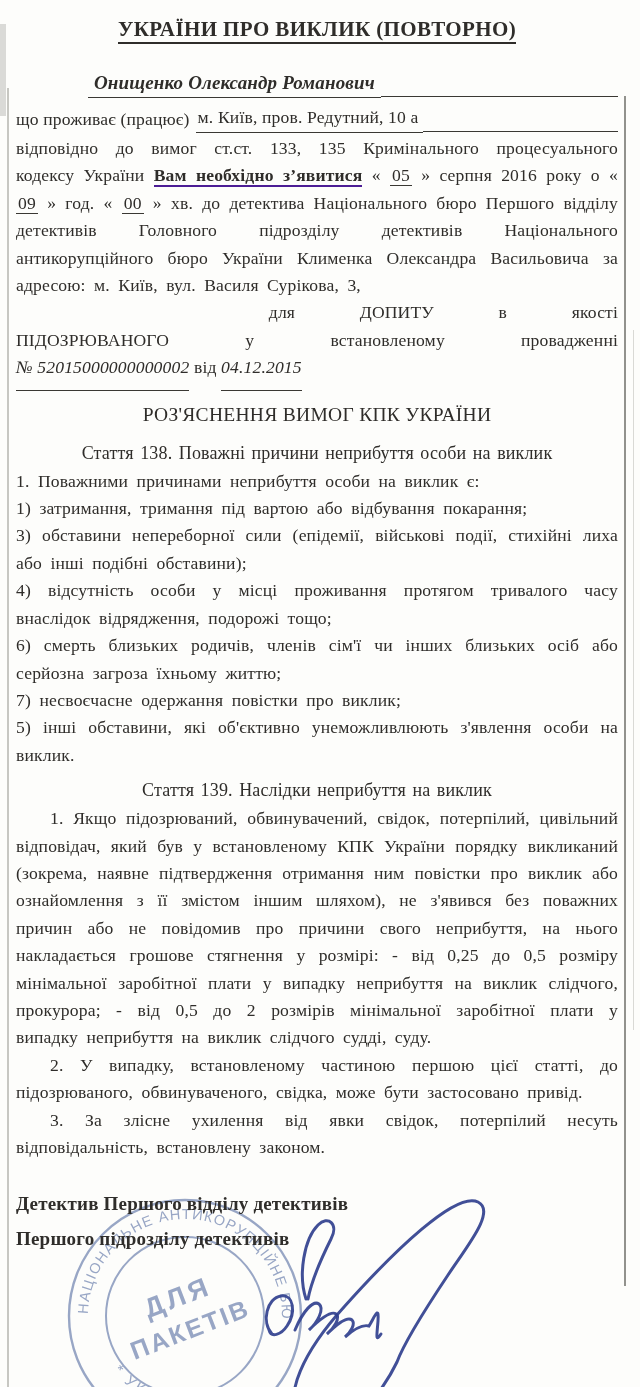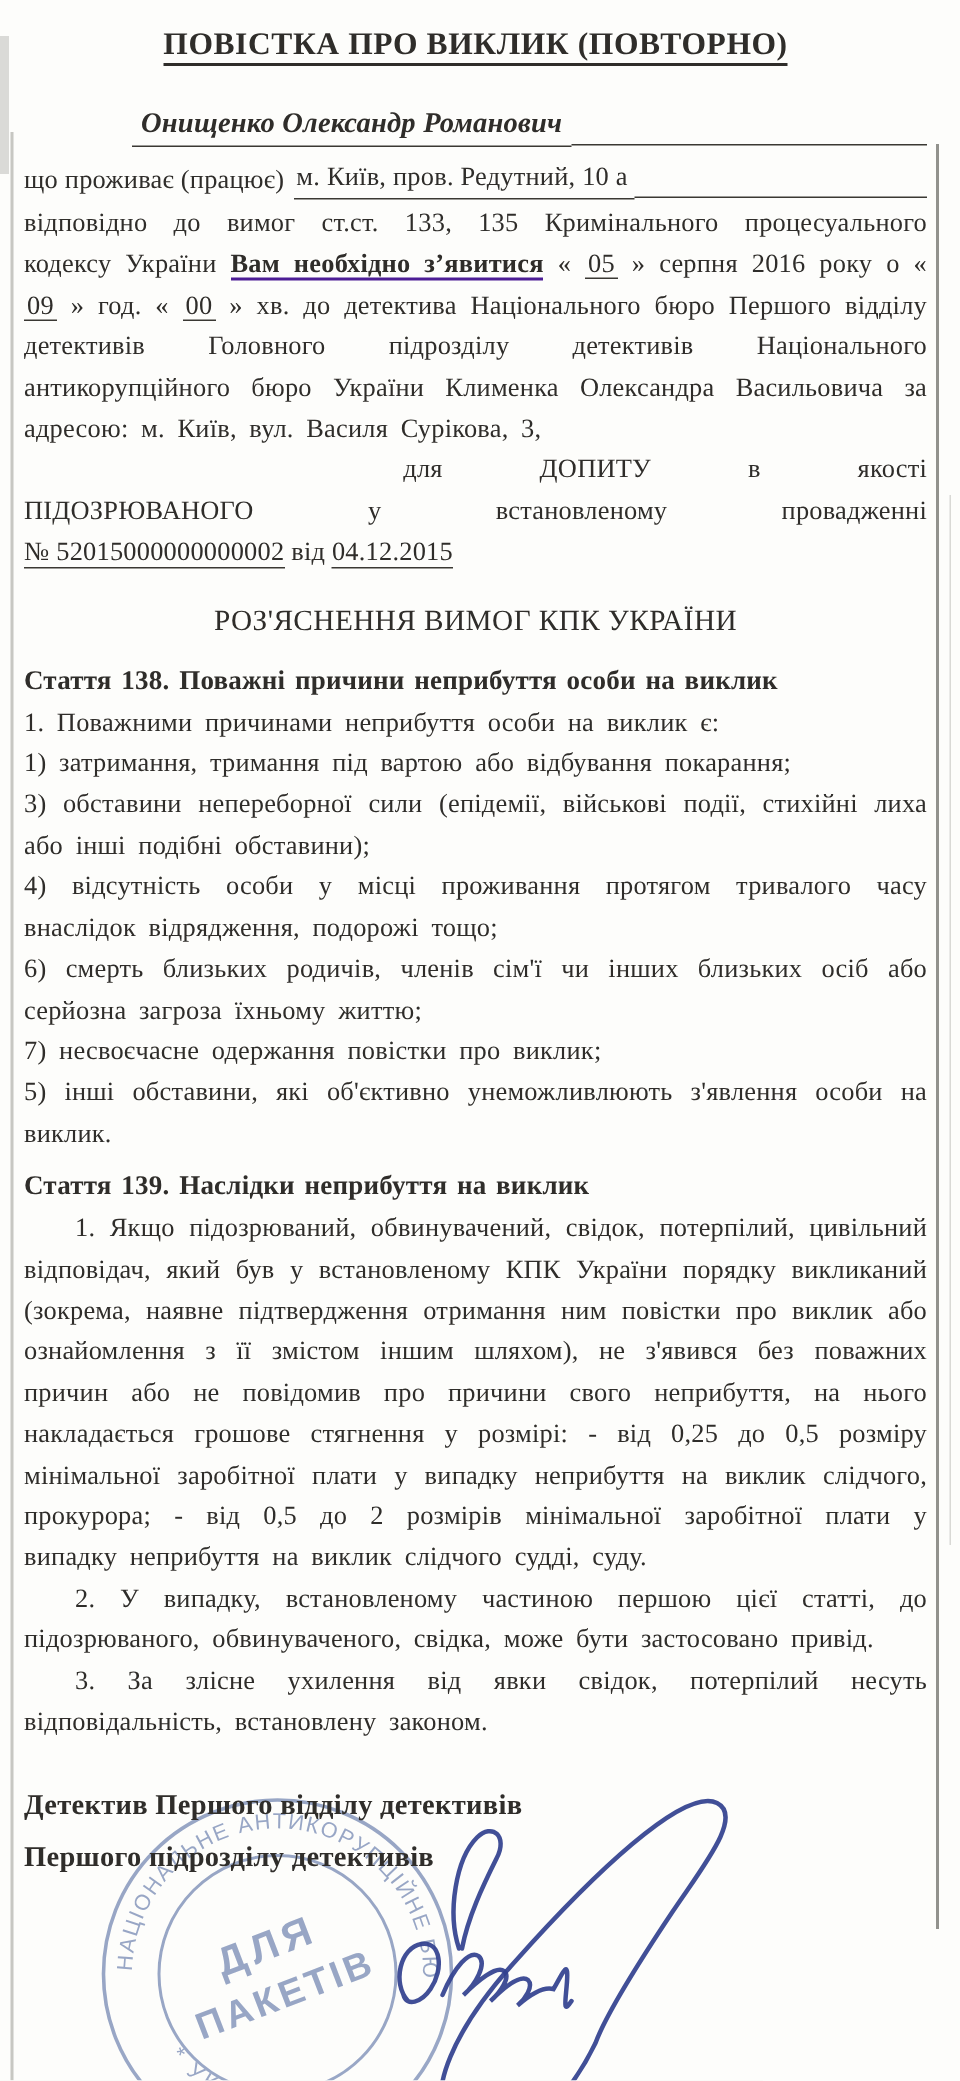--- a/index.html
+++ b/index.html
@@ -41,24 +41,24 @@
   .jpara{text-align:justify;word-spacing:.22em;margin:2px 0 0 0;}
   .must{font-weight:bold;border-bottom:2px solid #4c1d95;}
   .dnum{border-bottom:1.6px solid #3a3833;padding:0 2px;}
 
   .spread-line{text-align:justify;text-align-last:justify;word-spacing:.2em;}
   .purpose-wrap{display:flex;}
   .purpose-spacer{flex:0 0 42%;}
   .purpose-text{flex:1;text-align:justify;text-align-last:justify;}
 
   .case-line{margin:0;}
-  .case-u{border-bottom:1.6px solid #3a3833;padding-bottom:1px;}
+  .case-u{border-bottom:1.6px solid #3a3833;padding-bottom:13px;font-style:italic;}
 
   .h-explain{text-align:center;font-weight:normal;font-size:19.5px;letter-spacing:.3px;margin:20px 0 12px 0;line-height:26px;}
-  .h-article{font-weight:bold;font-size:18px;margin:8px 0 1px 0;line-height:27px;word-spacing:.1em;}
+  .h-article{text-align:center;font-weight:normal;font-size:18px;margin:8px 0 1px 0;line-height:27px;word-spacing:.1em;}
   .item{margin:0;text-align:justify;word-spacing:.22em;}
   .para{margin:0;text-align:justify;text-indent:34px;word-spacing:.22em;}
 
   .sig-section{position:relative;height:256px;margin-top:24px;}
   .sig-left{position:absolute;left:0;top:2px;font-weight:bold;font-size:19px;line-height:34.6px;letter-spacing:.2px;white-space:nowrap;}
 
   .stamp-svg{position:absolute;left:46px;top:8px;opacity:.82;}
   .stamp-ring{fill:none;stroke:#8394ba;}
   .stamp-text{fill:#8394ba;font-family:"Liberation Sans","DejaVu Sans",sans-serif;}
   .ink-svg{position:absolute;left:238px;top:-2px;}
@@ -68,21 +68,21 @@
 <body>
 
 <div class="page">
   <div class="edge-smudge"></div>
   <div class="border-left"></div>
   <div class="border-right"></div>
   <div class="border-right2"></div>
 
   <div class="doc">
 
-    <div class="title"><span>ПОВІСТКА ПРО ВИКЛИК (ПОВТОРНО)</span></div>
+    <div class="title"><span>УКРАЇНИ ПРО ВИКЛИК (ПОВТОРНО)</span></div>
 
     <div class="name-row">
       <span class="name-spacer"></span>
       <span class="name">Онищенко Олександр Романович</span>
       <span class="u-filler"></span>
     </div>
 
     <div class="residence-row">
       <span class="residence-label">що проживає (працює)</span>
       <span class="residence-value">м. Київ, пров. Редутний, 10 а</span>

